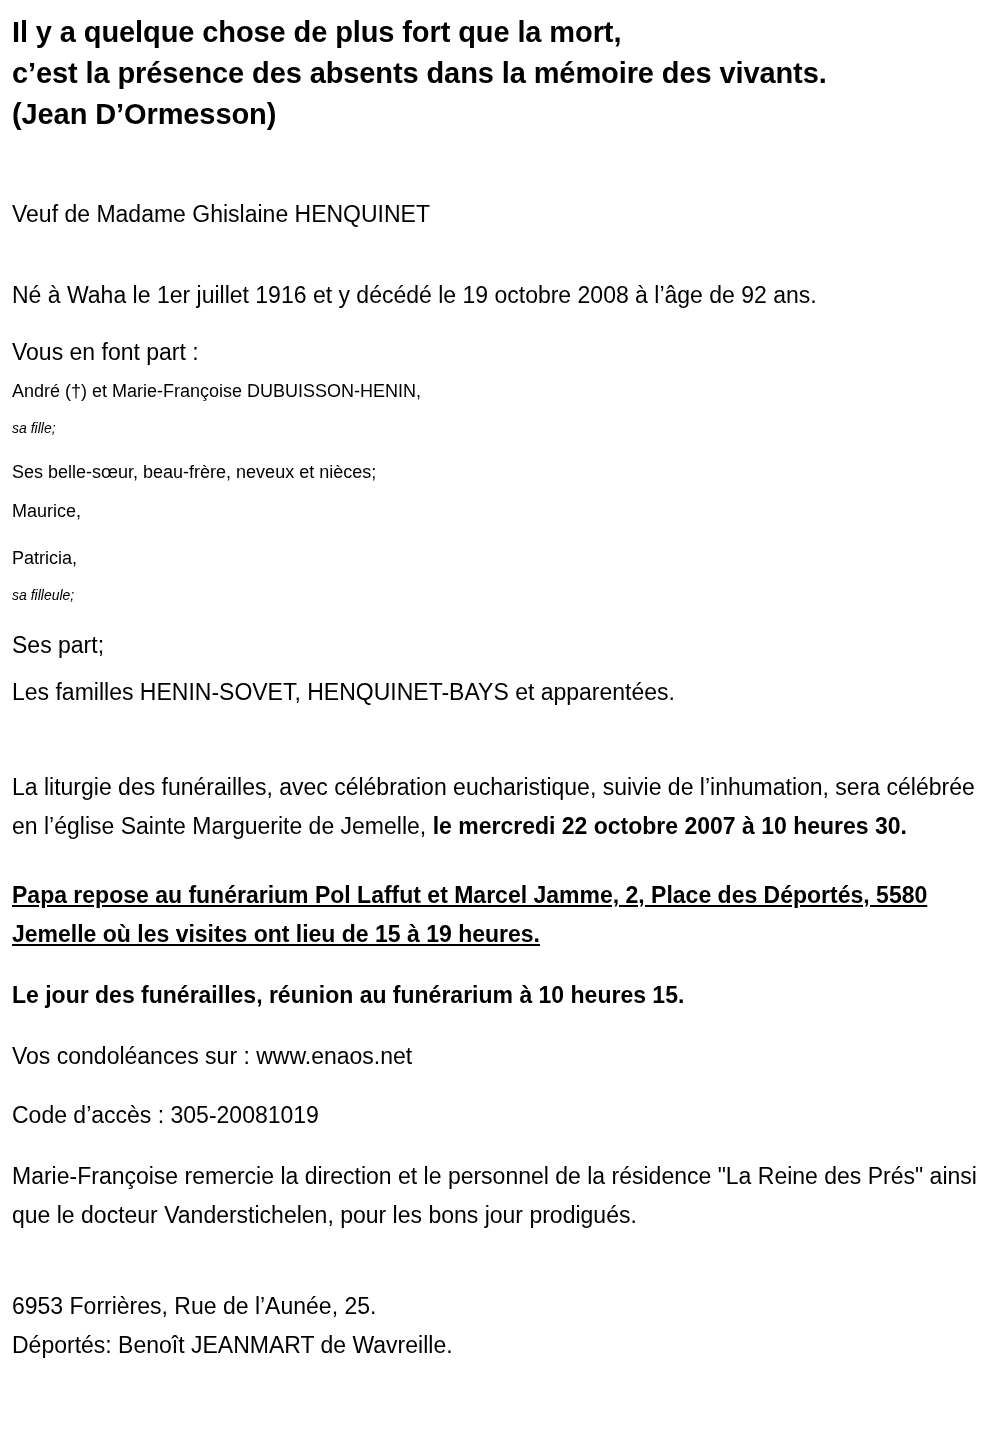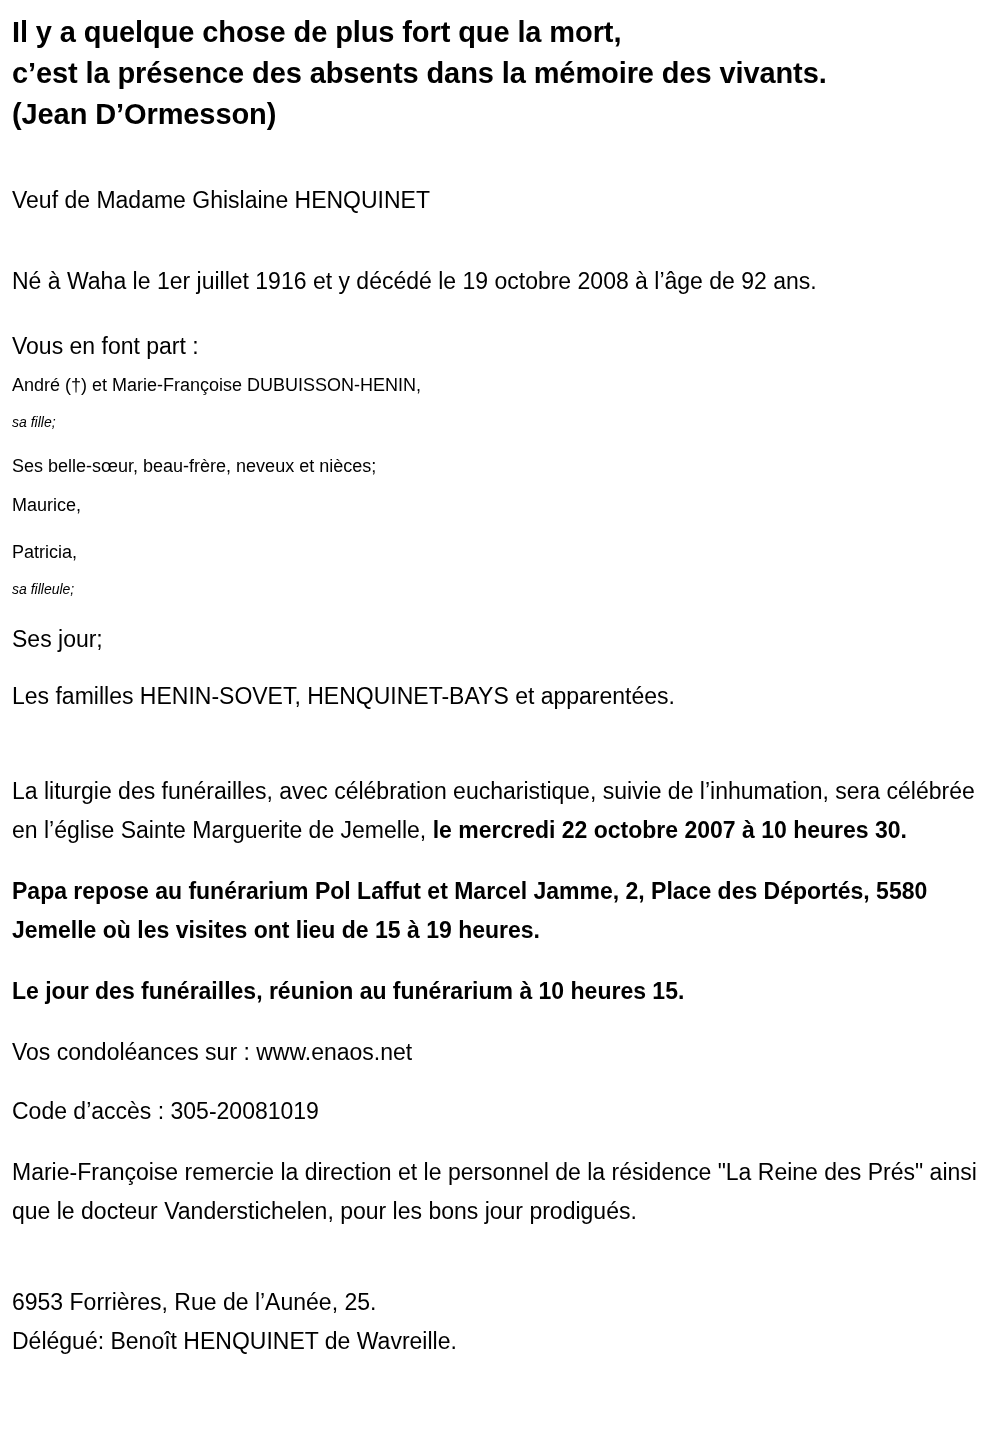--- a/index.html
+++ b/index.html
@@ -48,49 +48,49 @@
 
   
   .body-text {
     font-size: 23px;
     line-height: 39px;
     font-weight: normal;
   }
   .body-text.bold { font-weight: bold; }
   .body-text b { font-weight: bold; }
 
-  .spouse-line { margin-top: 46px; }
+  .spouse-line { margin-top: 60px; }
 
   .birth-death {
     margin-top: 42px;
     width: 968px;
   }
 
-  .announce-intro { margin-top: 26px; }
+  .announce-intro { margin-top: 18px; }
 
   
   .family-block { margin-top: 0; }
   .family-name {
     font-size: 18px;
     line-height: 39px;
   }
   .relation {
     font-size: 14px;
     line-height: 34px;
     font-style: italic;
     text-align: left;
     padding-right: 10px;
   }
   .family-gap { height: 8px; }
 
   .friends-line { margin-top: 14px; }
-  .families-line { margin-top: 18px; }
+  .families-line { margin-top: 8px; }
 
   .liturgy { margin-top: 56px; }
-  .funerarium { margin-top: 22px; }
+  .funerarium { margin-top: 30px; text-decoration: underline; }
   .reunion { margin-top: 22px; }
   .condolences { margin-top: 22px; }
   .access-code { margin-top: 20px; }
   .thanks { margin-top: 22px; }
 
   .address-block { margin-top: 52px; }
   .address-line {
     font-size: 23px;
     line-height: 39px;
   }
@@ -131,35 +131,35 @@
         <div class="family-name">Maurice,</div>
       </div>
 
       <div class="family-gap"></div>
 
       <div>
         <div class="family-name">Patricia,</div>
         <div class="relation">sa filleule;</div>
       </div>
 
-      <div class="body-text friends-line">Ses jour;</div>
+      <div class="body-text friends-line">Ses part;</div>
       <div class="body-text families-line">Les familles HENIN-SOVET, HENQUINET-BAYS et apparentées.</div>
     </div>
 
     <div class="body-text liturgy"><span>La liturgie des funérailles, avec célébration eucharistique, suivie de l’inhumation, sera célébrée en l’église Sainte Marguerite de Jemelle, </span><b>le mercredi 22 octobre 2007 à 10 heures 30.</b></div>
 
     <div class="body-text bold funerarium">Papa repose au funérarium Pol Laffut et Marcel Jamme, 2, Place des Déportés, 5580 Jemelle où les visites ont lieu de 15 à 19 heures.</div>
 
     <div class="body-text bold reunion">Le jour des funérailles, réunion au funérarium à 10 heures 15.</div>
 
     <div class="body-text condolences">Vos condoléances sur : www.enaos.net</div>
 
     <div class="body-text access-code">Code d’accès : 305-20081019</div>
 
     <div class="body-text thanks">Marie-Françoise remercie la direction et le personnel de la résidence "La Reine des Prés" ainsi que le docteur Vanderstichelen, pour les bons jour prodigués.</div>
 
     <div class="address-block">
       <div class="address-line">6953 Forrières, Rue de l’Aunée, 25.</div>
-      <div class="address-line">Délégué: Benoît HENQUINET de Wavreille.</div>
+      <div class="address-line">Déportés: Benoît JEANMART de Wavreille.</div>
     </div>
 
   </div>
 </div>
 
 </body></html>

